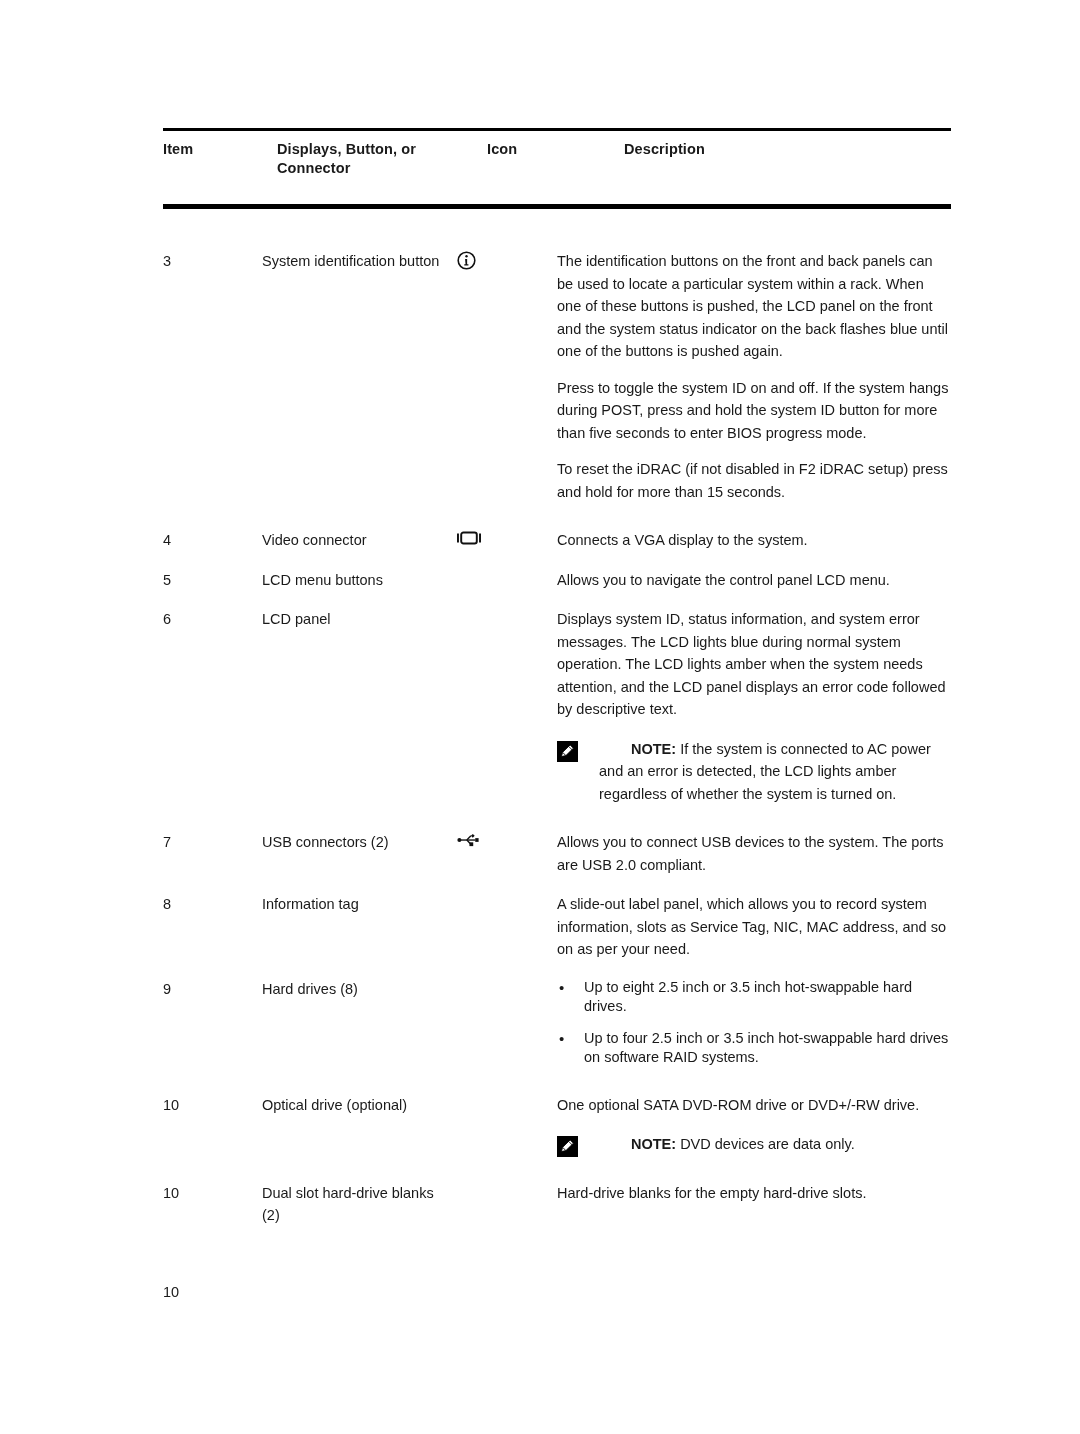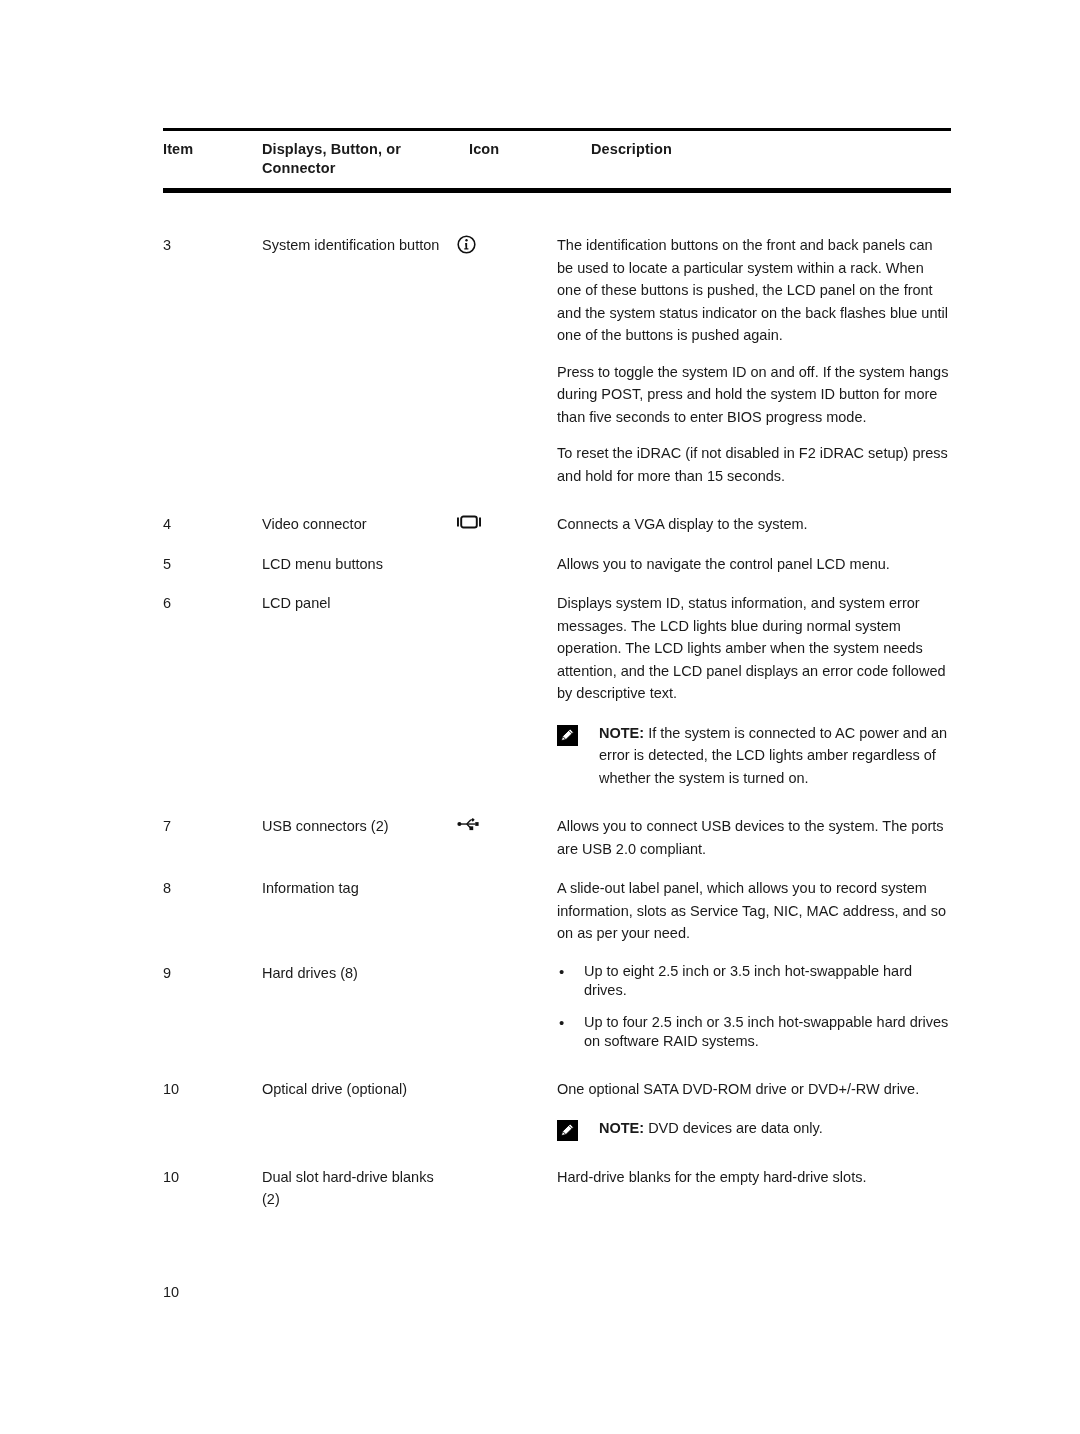--- a/index.html
+++ b/index.html
@@ -40,31 +40,32 @@
     height: 0;
     border-top: 4px solid #000;
     border-bottom: 1px solid #000;
     margin-top: 0;
   }
 
   
   .thead {
     display: flex;
     padding-top: 9px;
-    padding-bottom: 10px;
+    padding-bottom: 26px;
+    gap: 15px;
   }
   .th {
     font-weight: bold;
     font-size: 14.5px;
     line-height: 19px;
     letter-spacing: 0.1px;
   }
   .col-item   { width: 99px;  flex: 0 0 99px; }
   .col-label  { width: 195px; flex: 0 0 195px; }
-  .col-icon   { width: 100px; flex: 0 0 100px; margin-left: 12px; }
+  .col-icon   { width: 100px; flex: 0 0 100px; }
   .col-desc   { flex: 1 1 auto; margin-left: 22px; }
 
   
   .tbody { padding-top: 14px; }
 
   .row {
     display: flex;
     align-items: flex-start;
   }
   .row-spacer { height: 26px; }
@@ -118,21 +119,21 @@
   .note .note-ico {
     position: absolute;
     left: 0px;
     top: 3px;
     width: 21px;
     height: 21px;
     background: #000;
     display: block;
   }
   .note .note-ico svg { display: block; }
-  .note b { font-weight: bold; }
+  .note b { font-weight: bold; margin-left: 32px; }
 
   
   .icon-glyph { display: block; }
 
   
   .folio {
     position: absolute;
     left: 163px;
     top: 1283px;
     font-size: 14.5px;

